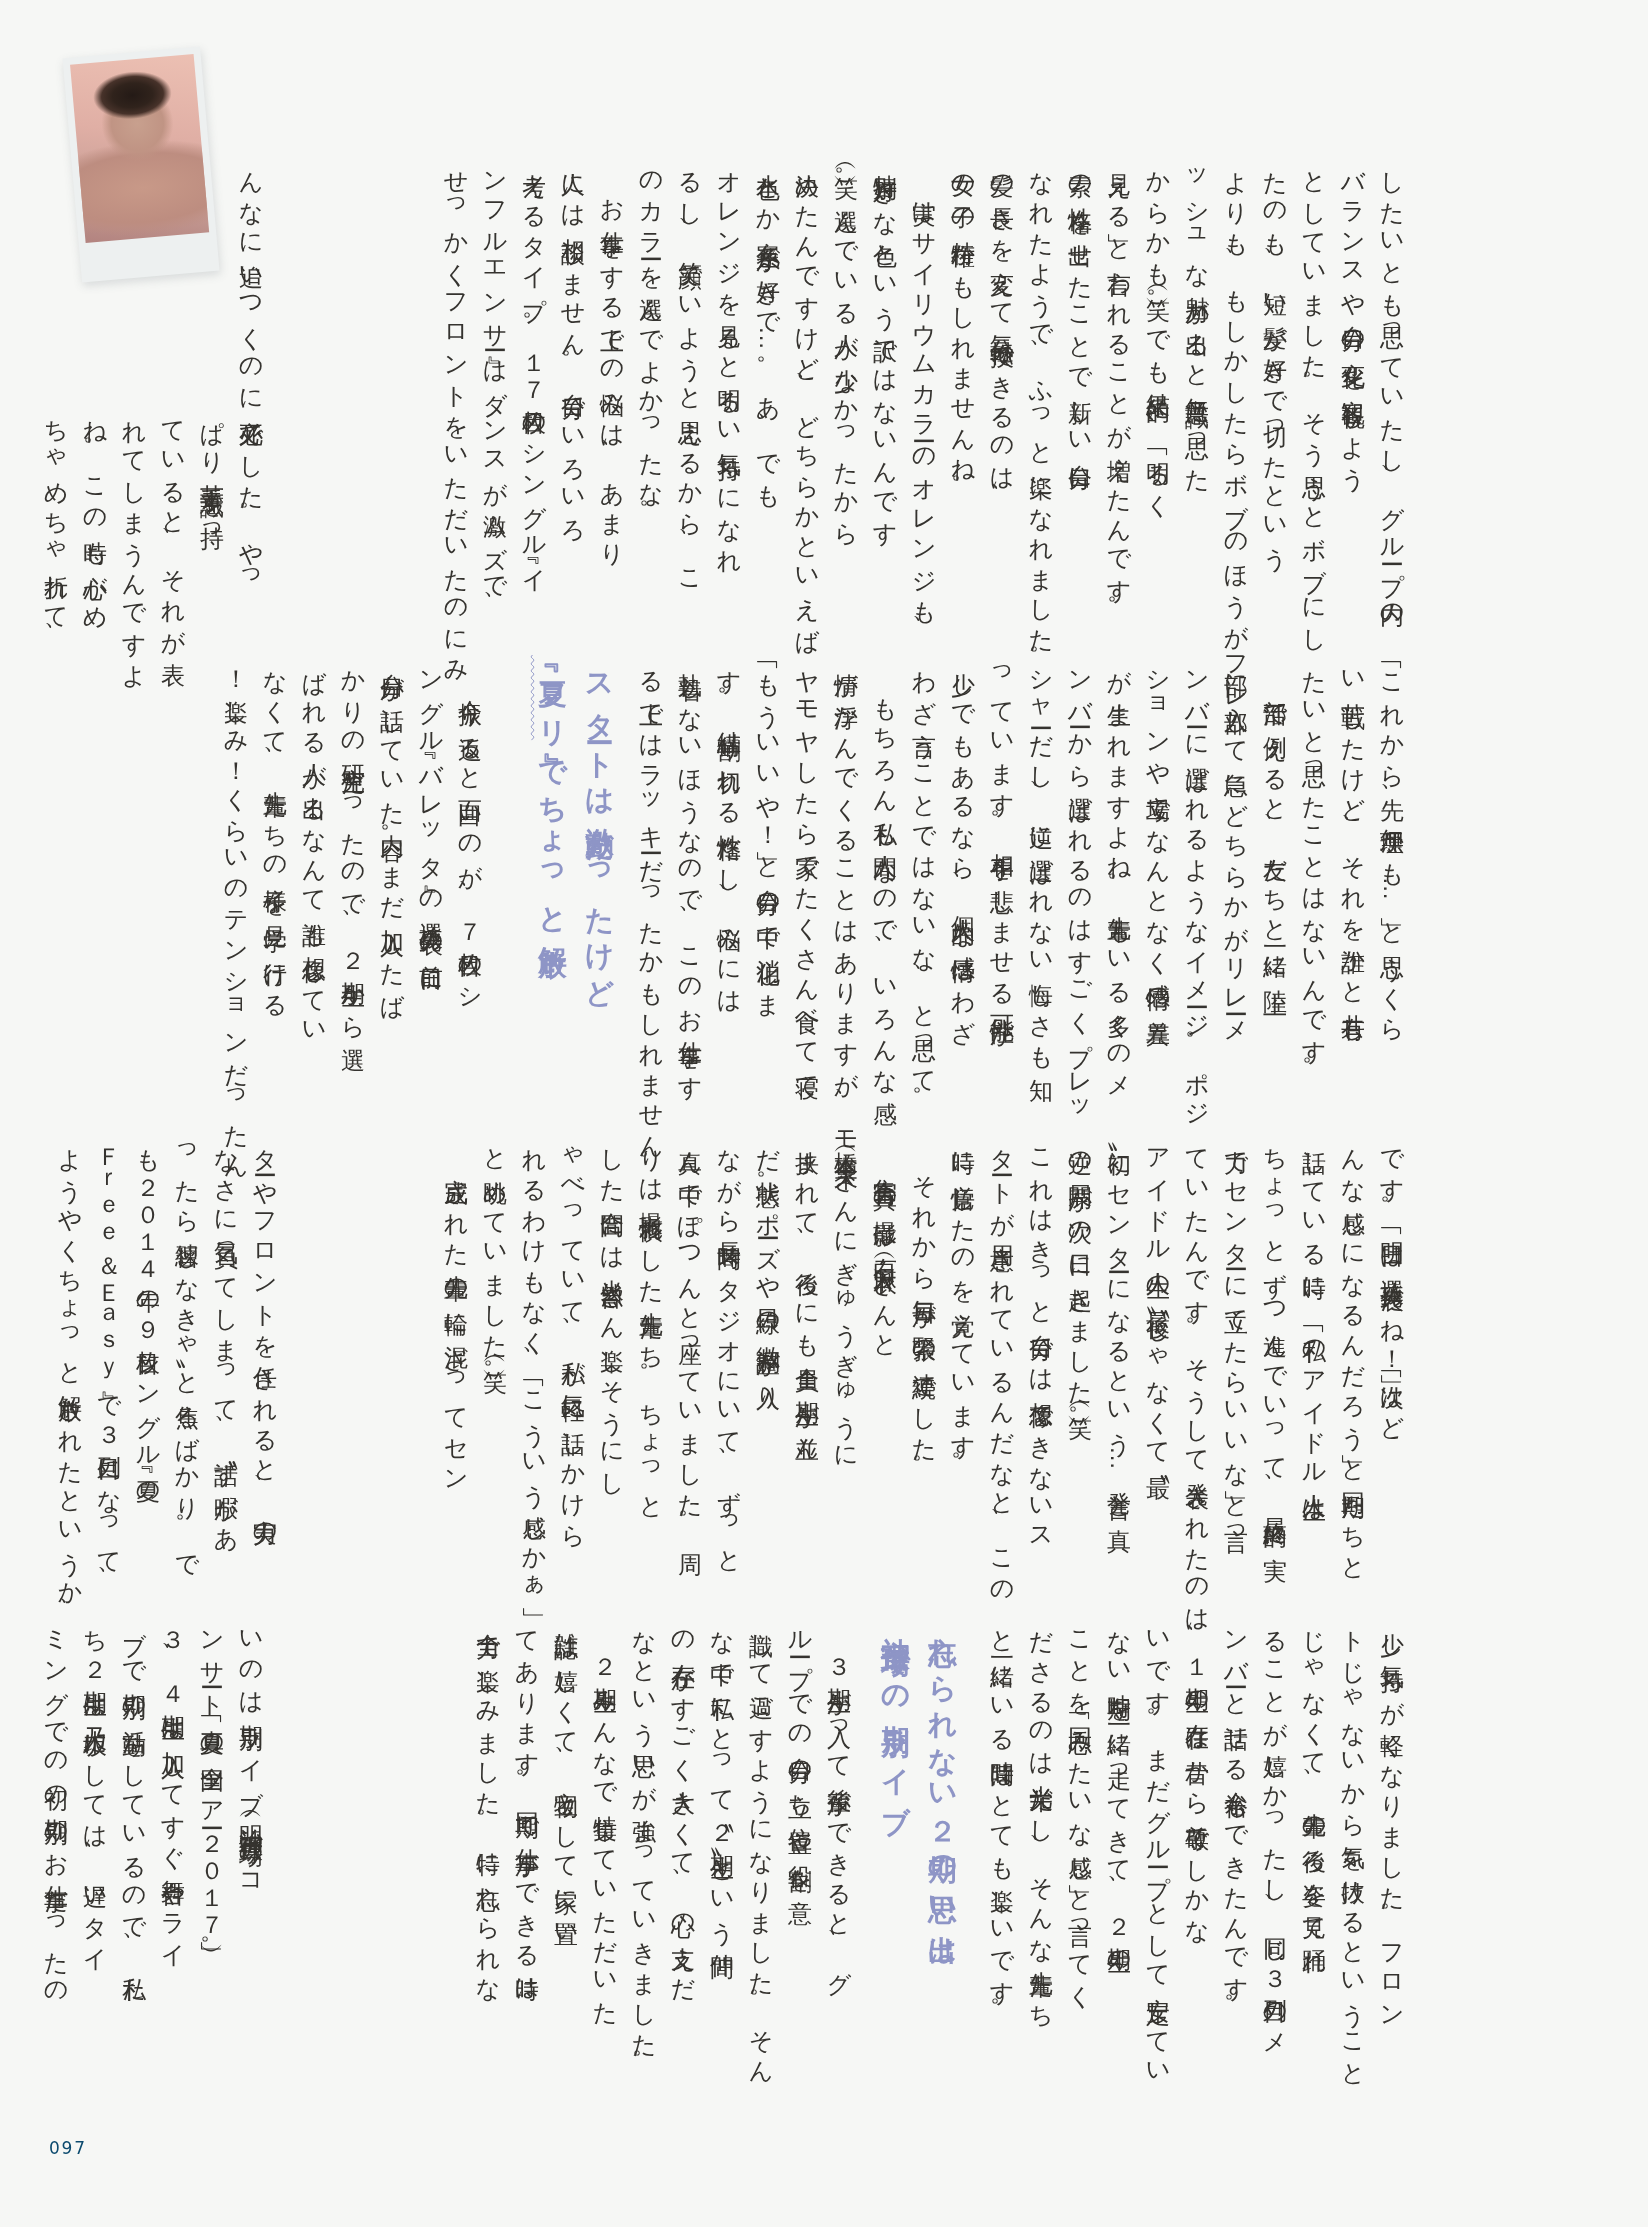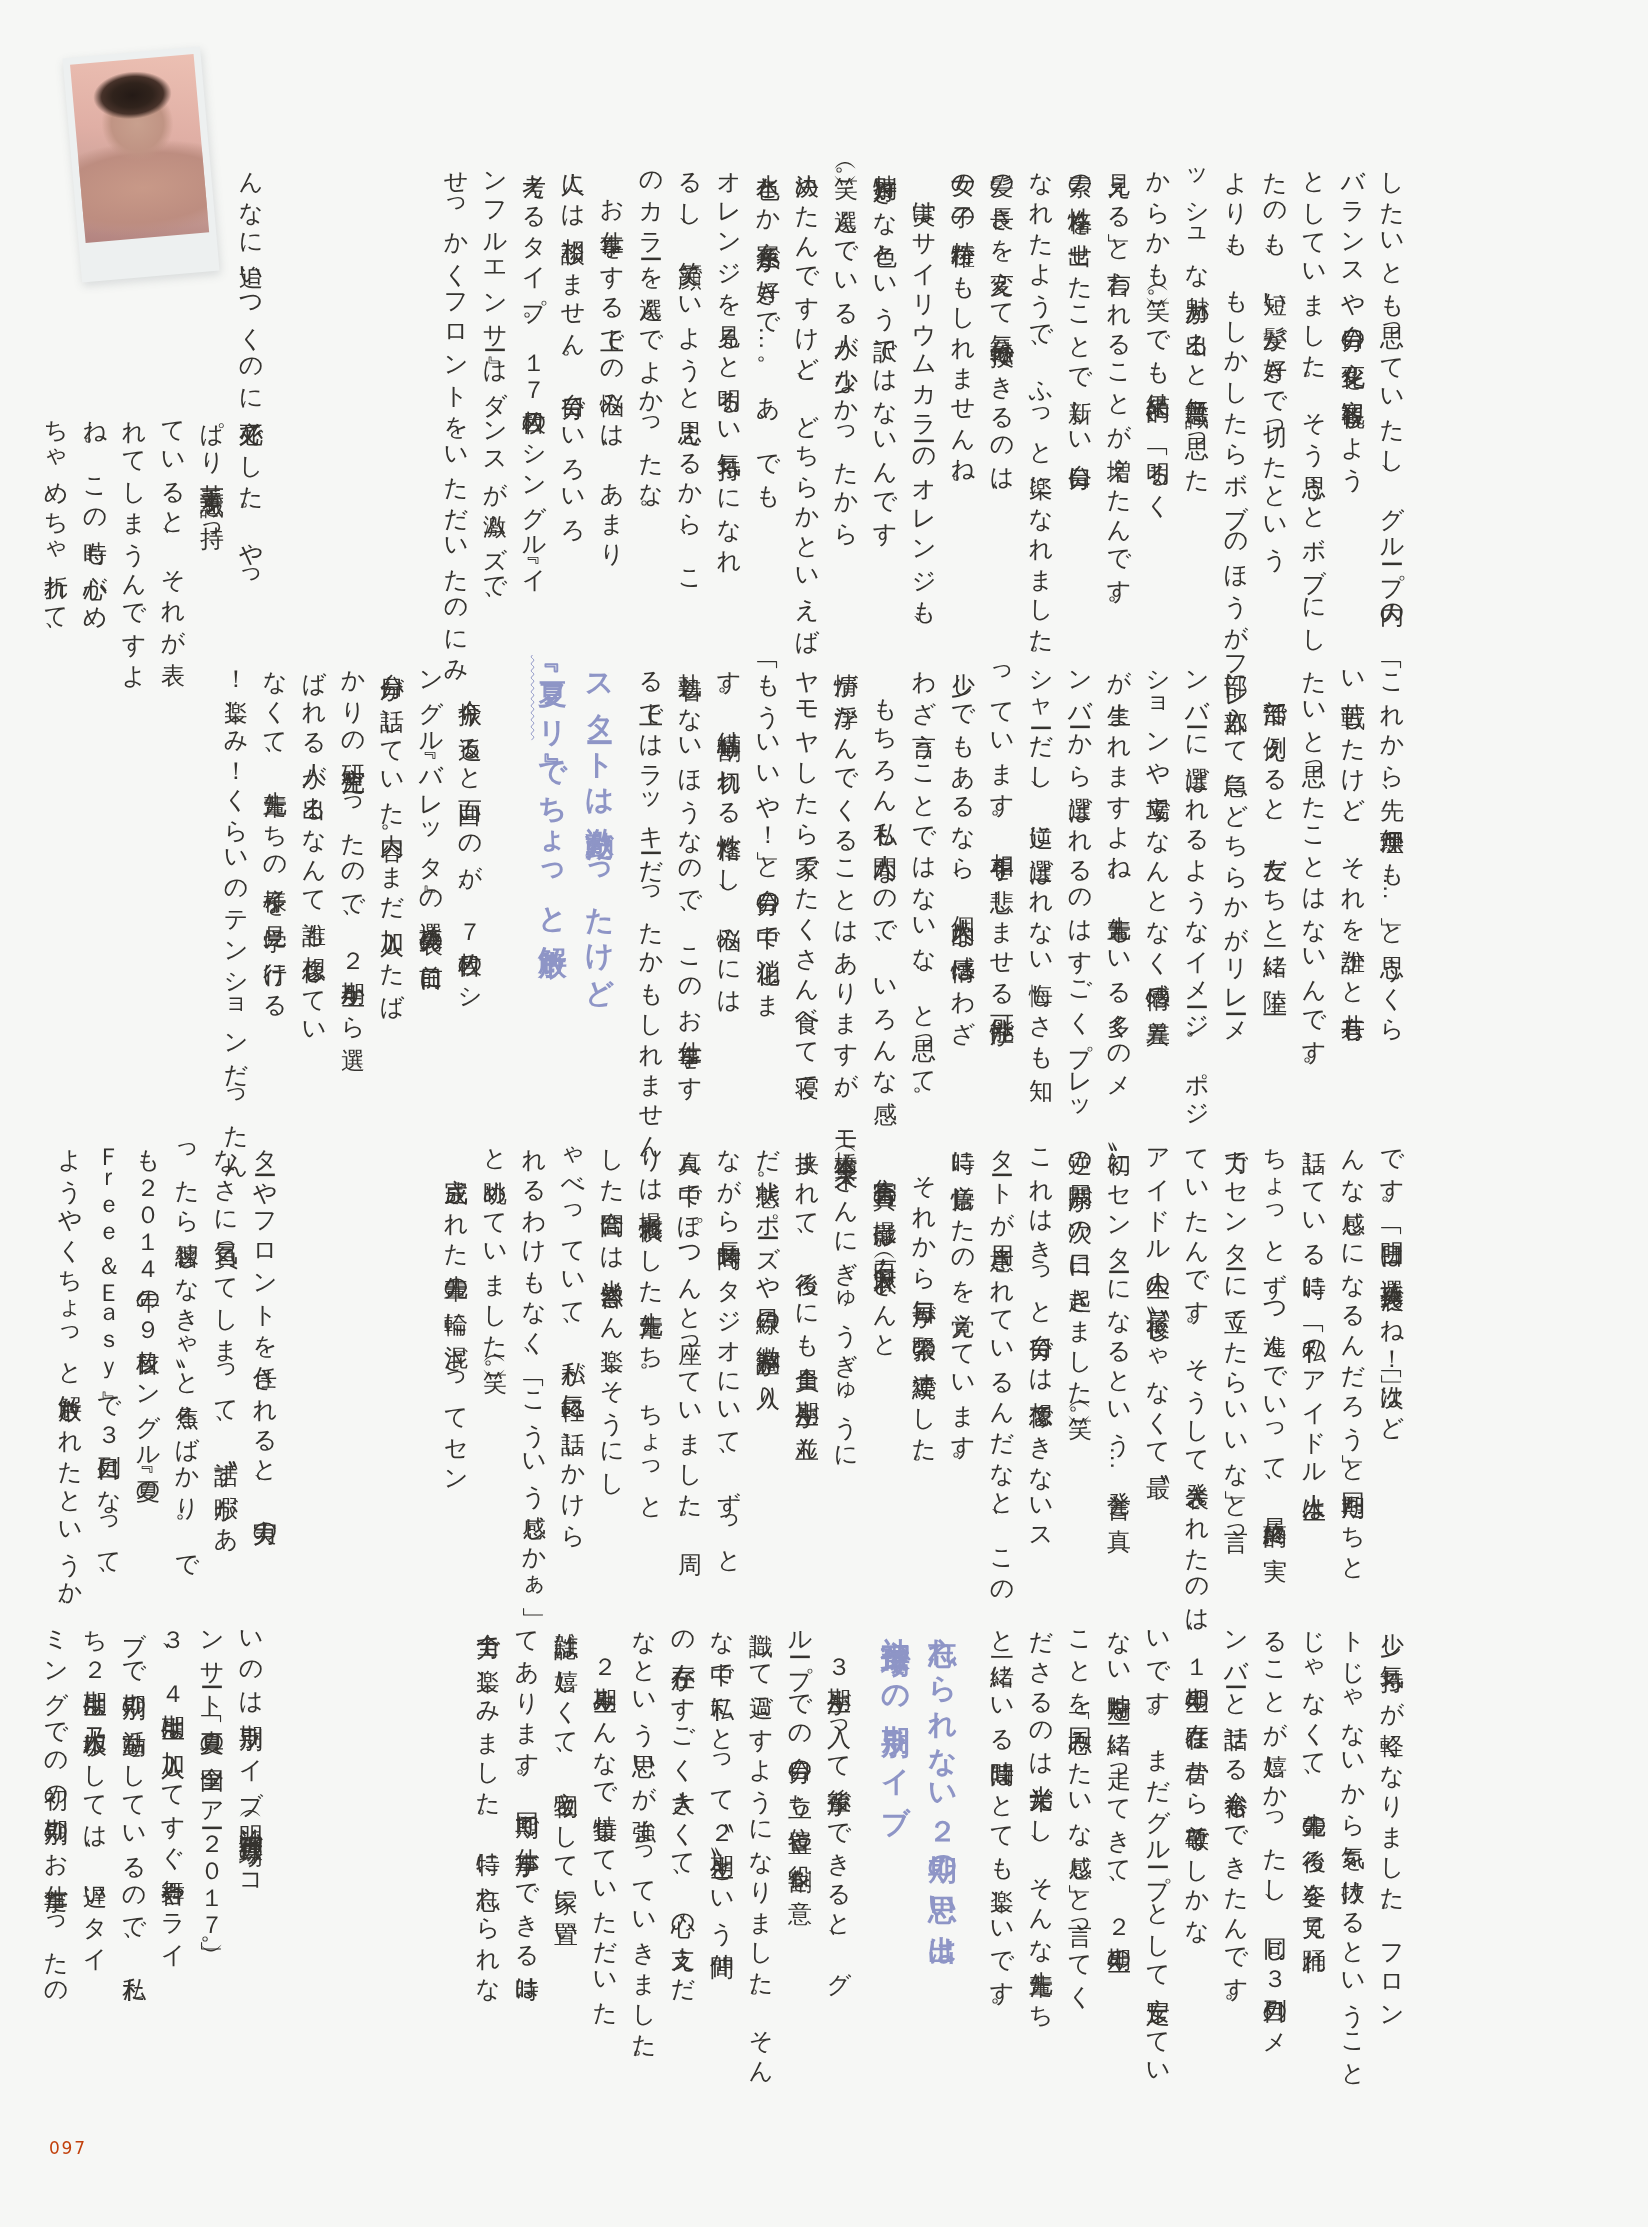--- a/index.html
+++ b/index.html
@@ -59,21 +59,21 @@
       radial-gradient(closest-side at 48% 20%, #241a16 0%, #30231c 34%, #47322a 52%, rgba(71,50,42,0) 66%),
       radial-gradient(closest-side at 50% 36%, #c8a08e 0%, #c09484 42%, rgba(192,148,132,0) 58%),
       radial-gradient(120% 35% at 50% 72%, #c89988 0%, #bd8d80 55%, rgba(189,141,128,0) 75%),
       linear-gradient(12deg, #b2837f 0%, #c99f97 28%, #e0afa5 58%, #ecc0b3 100%);
   }
   .pagenum{
     position:absolute;
     left:49px;top:2138px;
     font-size:17px;
     letter-spacing:1.8px;
-    color:#c2410c;
+    color:#0c4a6e;
     font-family:"DejaVu Sans","Liberation Sans",sans-serif;
   }
 </style>
 </head>
 <body>
 
 <div class="page">
 
   <div class="polaroid">
     <div class="polaroid-img"></div>

